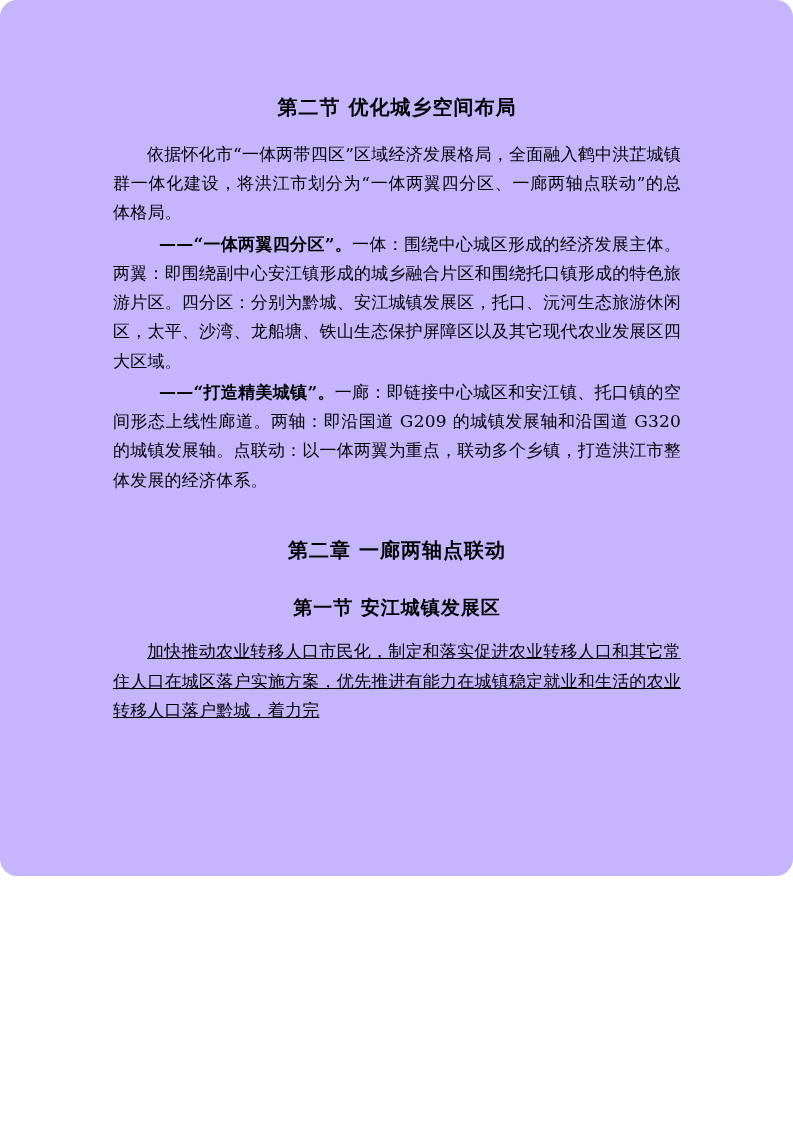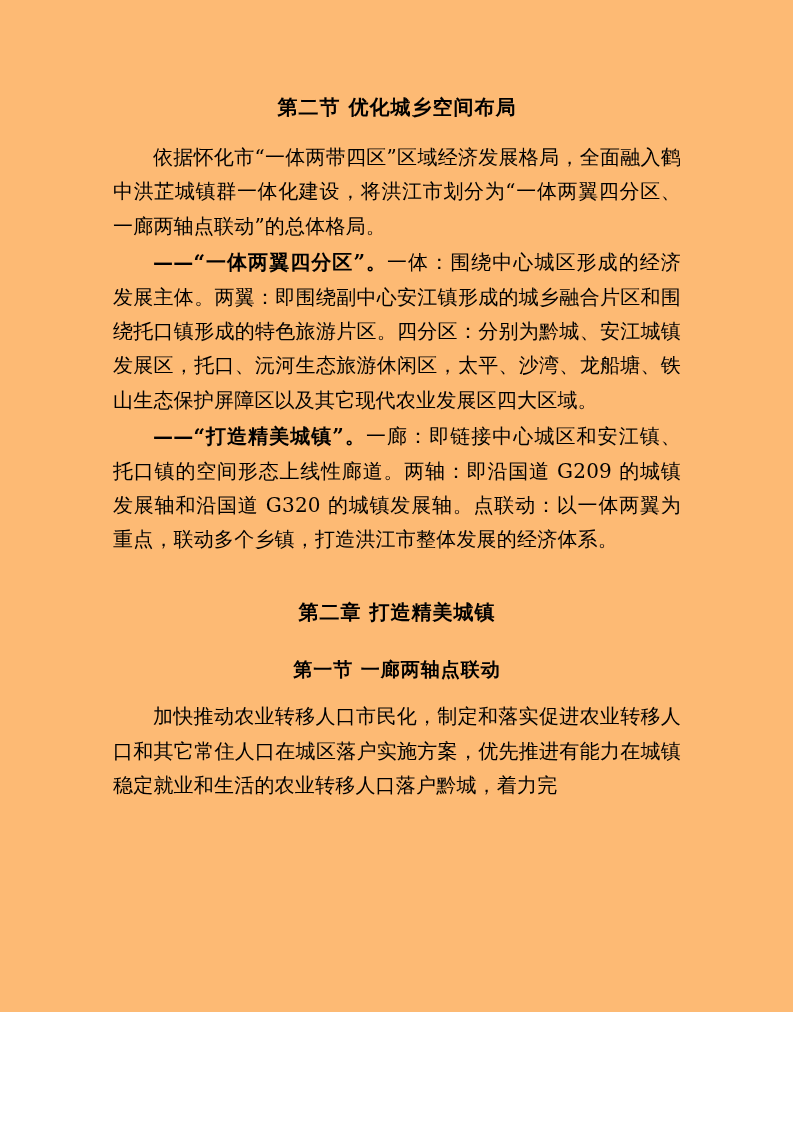--- a/index.html
+++ b/index.html
@@ -3,27 +3,28 @@
 <meta charset="utf-8">
 <style>
   html, body {
     margin: 0;
     padding: 0;
     background: #ffffff;
   }
   .page {
     position: relative;
     width: 793px;
-    height: 1012px;
+    height: 876px;
     margin: 0 auto;
-    background: #fdba74;
+    background: #c4b5fd;
     box-sizing: border-box;
     font-family: "DejaVu Serif", "Liberation Serif", serif;
     color: #000000;
     overflow: hidden;
+    border-radius: 17px;
   }
   .content {
     position: absolute;
     left: 113px;
     top: 92px;
     width: 568px;
   }
   .sec-heading {
     text-align: center;
     font-weight: bold;
@@ -42,33 +43,35 @@
   }
   .sub-heading {
     text-align: center;
     font-weight: bold;
     font-size: 19px;
     letter-spacing: 1px;
     line-height: 1.5;
     margin: 28px 0 16px 0;
   }
   p.body {
-    font-size: 20px;
+    font-size: 17px;
     line-height: 1.72;
     margin: 0 0 2px 0;
     text-align: justify;
     text-justify: inter-ideograph;
     text-indent: 2em;
     letter-spacing: 0.2px;
   }
   p.body.nogap {
     margin-bottom: 16px;
+    text-decoration: underline;
   }
   .dash-lead {
     font-weight: bold;
+    margin-left: 12px;
   }
   .page-number {
     position: absolute;
     left: 0;
     right: 0;
     top: 1030px;
     text-align: center;
     font-size: 15px;
     font-family: "DejaVu Serif", "Liberation Serif", serif;
     padding-left: 20px;
@@ -81,23 +84,23 @@
   <div class="content">
 
     <h2 class="sec-heading">第二节  优化城乡空间布局</h2>
 
     <p class="body">依据怀化市“一体两带四区”区域经济发展格局，全面融入鹤中洪芷城镇群一体化建设，将洪江市划分为“一体两翼四分区、一廊两轴点联动”的总体格局。</p>
 
     <p class="body"><span class="dash-lead">——“一体两翼四分区”。</span><span>一体：围绕中心城区形成的经济发展主体。两翼：即围绕副中心安江镇形成的城乡融合片区和围绕托口镇形成的特色旅游片区。四分区：分别为黔城、安江城镇发展区，托口、沅河生态旅游休闲区，太平、沙湾、龙船塘、铁山生态保护屏障区以及其它现代农业发展区四大区域。</span></p>
 
     <p class="body"><span class="dash-lead">——“打造精美城镇”。</span><span>一廊：即链接中心城区和安江镇、托口镇的空间形态上线性廊道。两轴：即沿国道 G209 的城镇发展轴和沿国道 G320 的城镇发展轴。点联动：以一体两翼为重点，联动多个乡镇，打造洪江市整体发展的经济体系。</span></p>
 
-    <h2 class="chap-heading">第二章  打造精美城镇</h2>
+    <h2 class="chap-heading">第二章  一廊两轴点联动</h2>
 
 
-    <h3 class="sub-heading">第一节  一廊两轴点联动</h3>
+    <h3 class="sub-heading">第一节  安江城镇发展区</h3>
 
     <p class="body nogap">加快推动农业转移人口市民化，制定和落实促进农业转移人口和其它常住人口在城区落户实施方案，优先推进有能力在城镇稳定就业和生活的农业转移人口落户黔城，着力完</p>
 
   </div>
 
   <div class="page-number">85</div>
 </div>
 
 </body></html>

